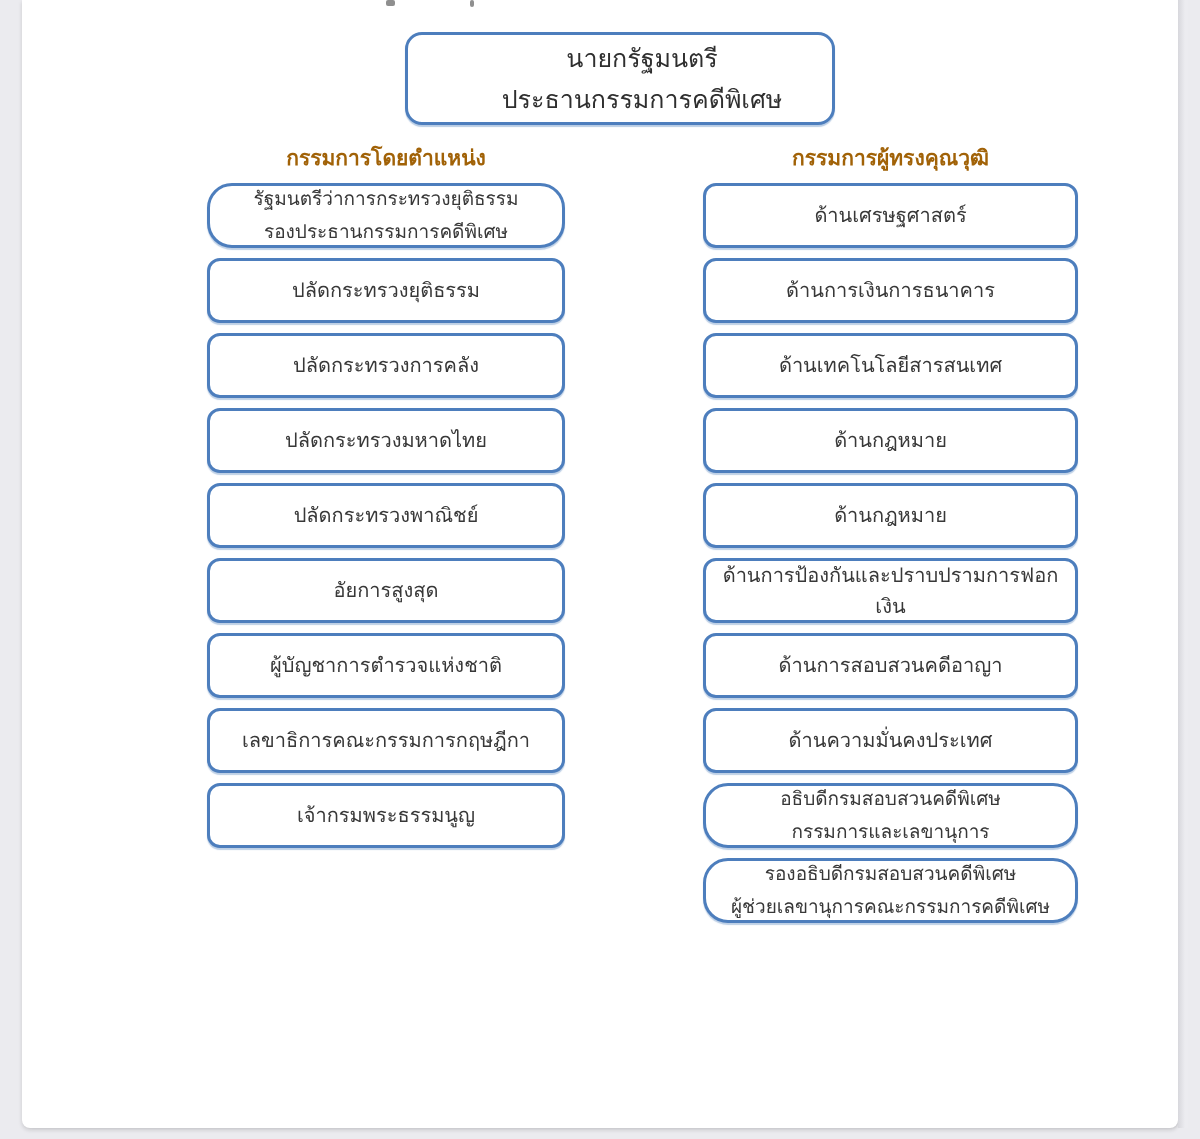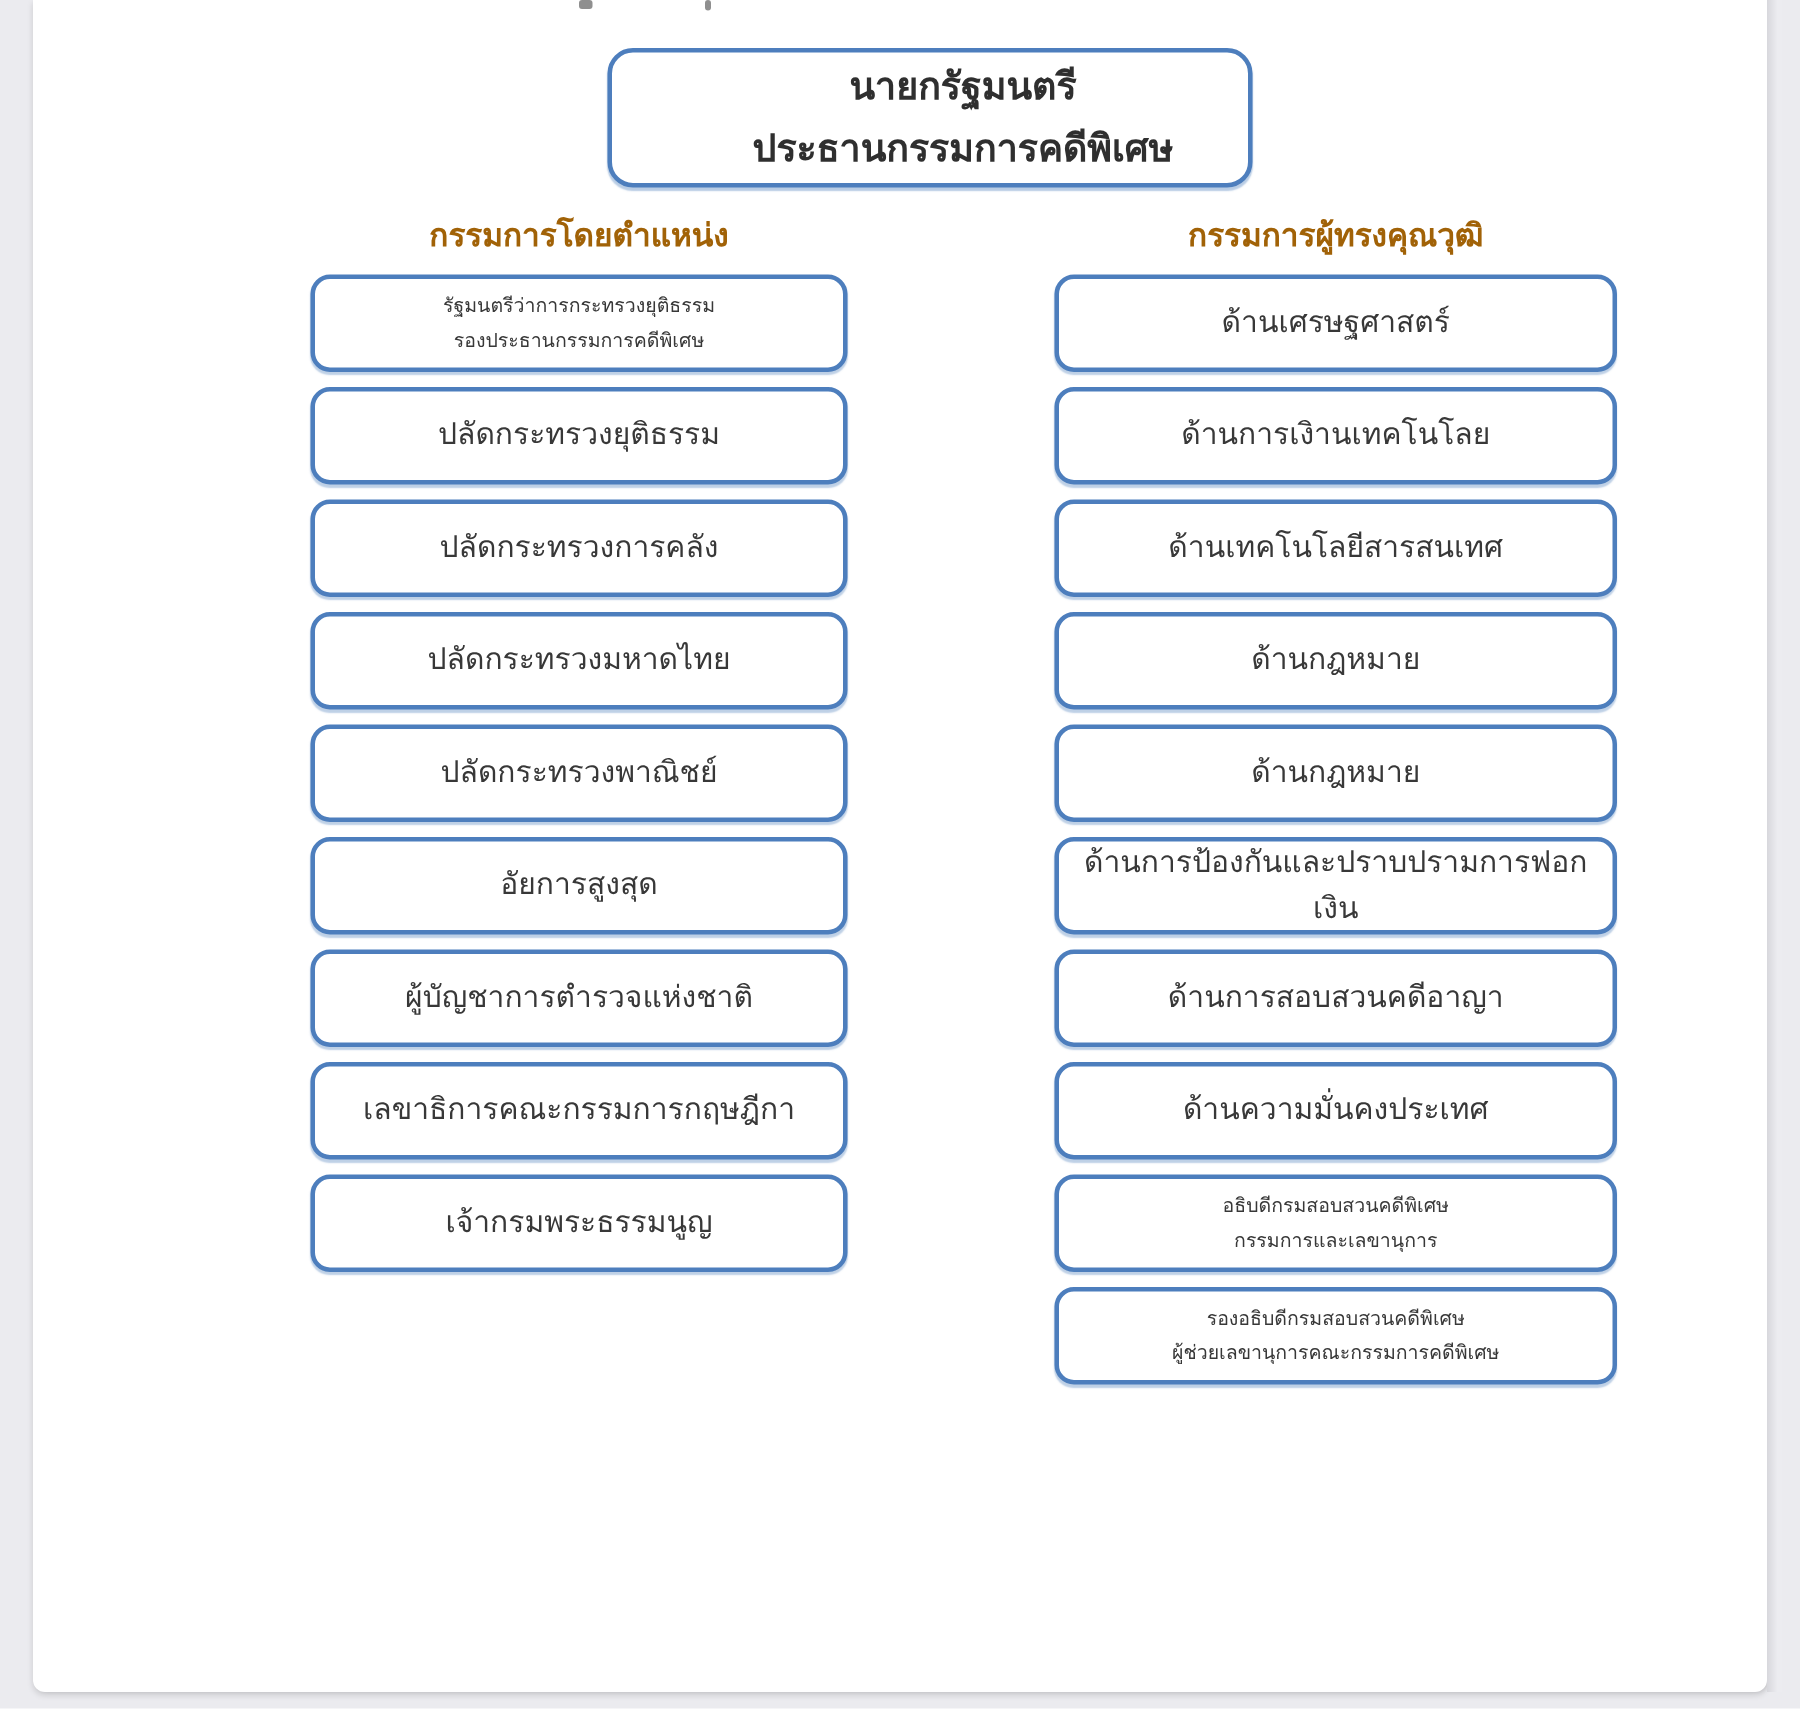--- a/index.html
+++ b/index.html
@@ -48,21 +48,21 @@
     box-sizing: border-box;
     background: #ffffff;
     border: 3px solid #4d7ebd;
     border-radius: 17px;
     box-shadow: 0 2px 1px rgba(125,162,205,0.55);
     display: flex;
     align-items: center;
     justify-content: center;
     text-align: center;
     font-size: 25px;
-    font-weight: bold;
+    font-weight: normal;
     line-height: 1.62;
     white-space: pre-line;
     color: #2f2f2f;
     padding-left: 44px;
   }
   .col-header {
     position: absolute;
     top: 141px;
     height: 34px;
     text-align: center;
@@ -94,22 +94,23 @@
     display: flex;
     align-items: center;
     justify-content: center;
     text-align: center;
     font-size: 20px;
     line-height: 1.55;
     white-space: pre-line;
     padding: 0 6px;
   }
   .member-box.two-line {
-    font-size: 13px;
+    font-size: 19px;
     line-height: 1.7;
+    border-radius: 25px;
   }
 </style>
 </head>
 <body>
 
 <div class="canvas">
   <div class="page"></div>
   <div class="right-edge-shade"></div>
 
   <div class="remnant r1"></div>
@@ -129,21 +130,21 @@
     <div class="member-box">ปลัดกระทรวงมหาดไทย</div>
     <div class="member-box">ปลัดกระทรวงพาณิชย์</div>
     <div class="member-box">อัยการสูงสุด</div>
     <div class="member-box">ผู้บัญชาการตำรวจแห่งชาติ</div>
     <div class="member-box">เลขาธิการคณะกรรมการกฤษฎีกา</div>
     <div class="member-box">เจ้ากรมพระธรรมนูญ</div>
   </div>
 
   <div class="column right">
     <div class="member-box">ด้านเศรษฐศาสตร์</div>
-    <div class="member-box">ด้านการเงิานเทคโนโลย</div>
+    <div class="member-box">ด้านการเงินการธนาคาร</div>
     <div class="member-box">ด้านเทคโนโลยีสารสนเทศ</div>
     <div class="member-box">ด้านกฎหมาย</div>
     <div class="member-box">ด้านกฎหมาย</div>
     <div class="member-box">ด้านการป้องกันและปราบปรามการฟอกเงิน</div>
     <div class="member-box">ด้านการสอบสวนคดีอาญา</div>
     <div class="member-box">ด้านความมั่นคงประเทศ</div>
     <div class="member-box two-line">อธิบดีกรมสอบสวนคดีพิเศษ
 กรรมการและเลขานุการ</div>
     <div class="member-box two-line">รองอธิบดีกรมสอบสวนคดีพิเศษ
 ผู้ช่วยเลขานุการคณะกรรมการคดีพิเศษ</div>

